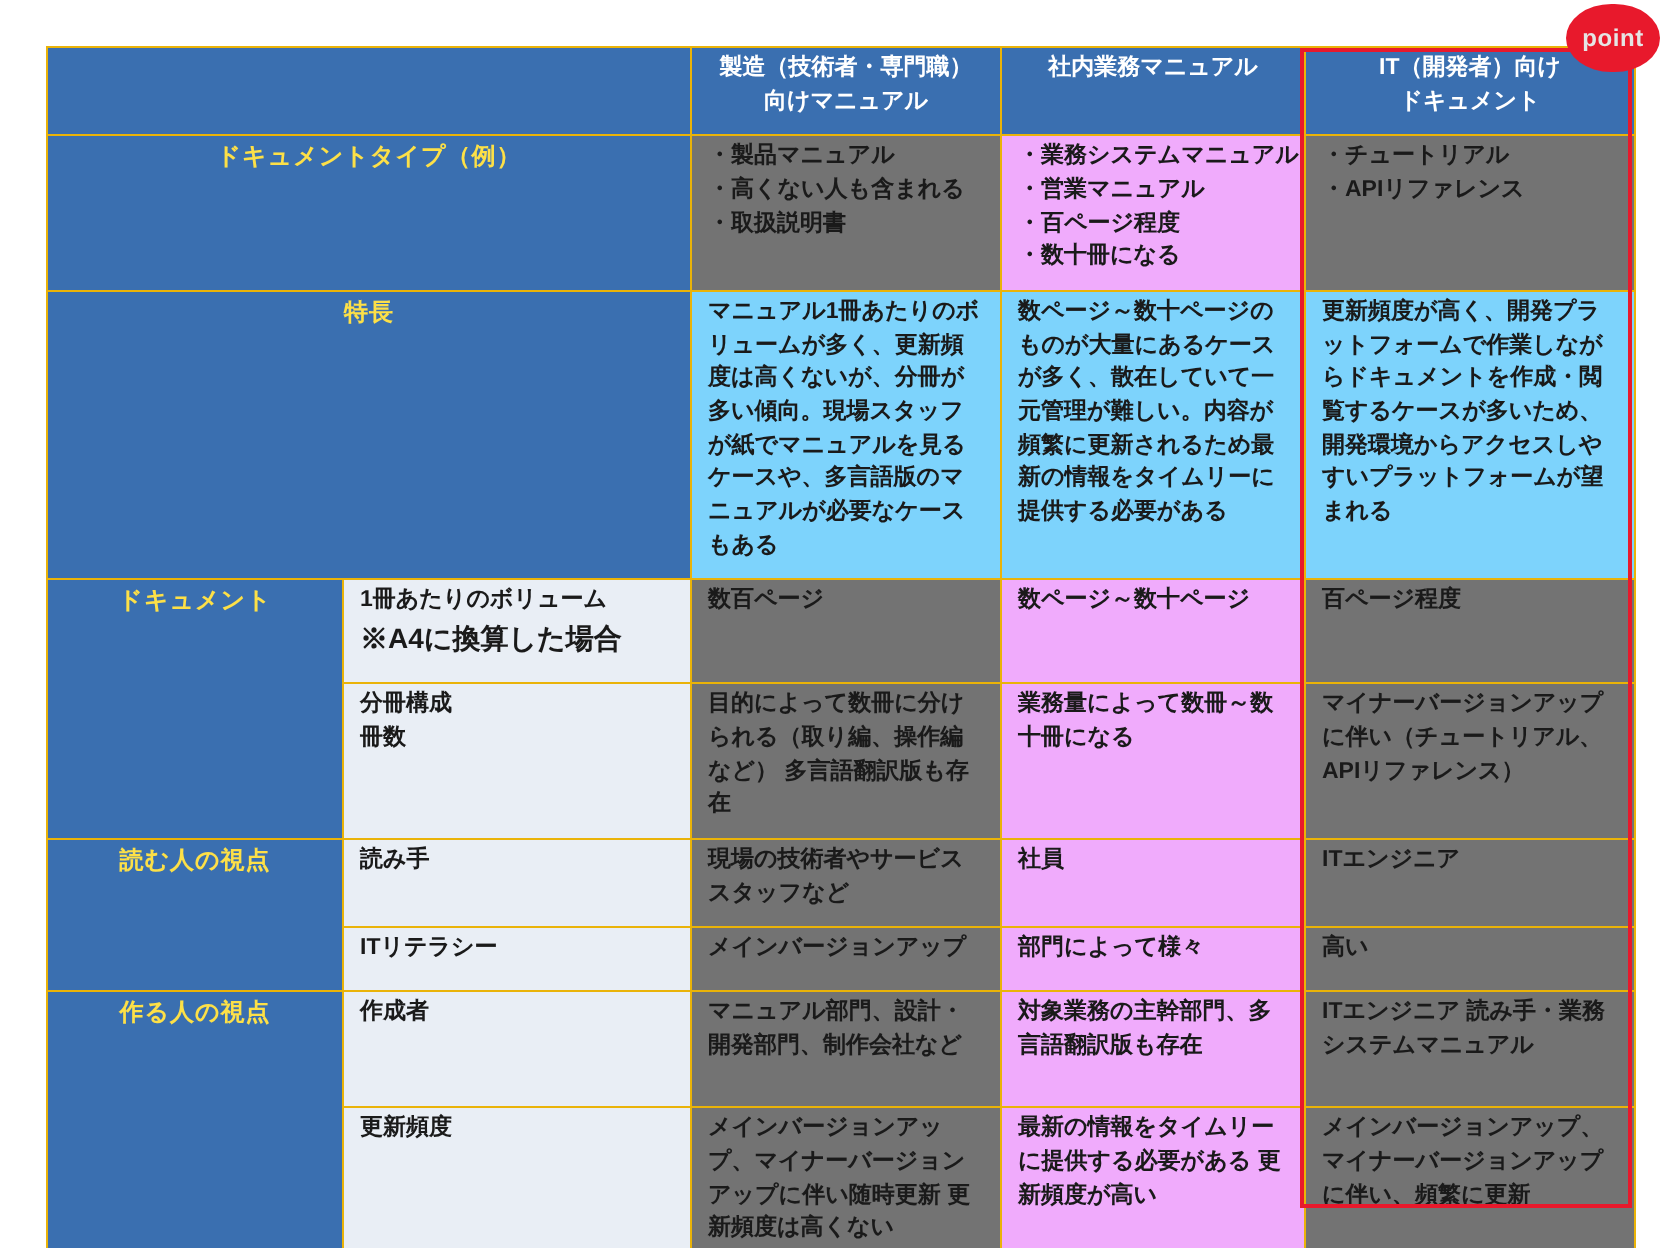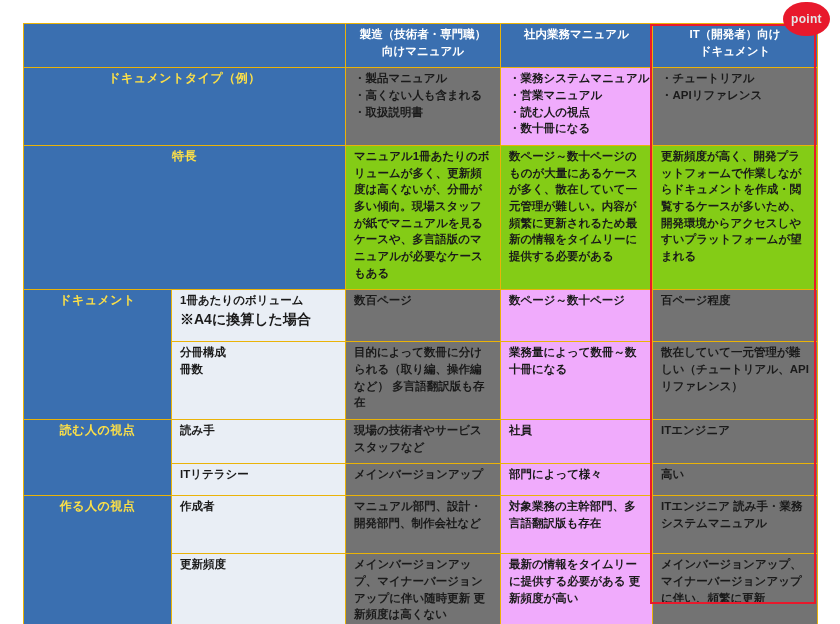--- a/index.html
+++ b/index.html
@@ -76,21 +76,21 @@
   }
   
   .cell {
     background: #737373;
   }
   .cell.alt {
     background: #f0abfc;
     margin-top: 40px;
   }
   .cell.feat {
-    background: #84cc16;
+    background: #7dd3fc;
   }
   .list-item { display: block; white-space: nowrap; }
   
   #redbox {
     position: absolute;
     left: 650px;
     top: 24px;
     width: 166px;
     height: 580px;
     border: 2.5px solid #e8192c;
@@ -149,21 +149,21 @@
       <tr style="height:64px">
         <td class="rowlabel" colspan="2">ドキュメントタイプ（例）</td>
         <td class="cell">
           <span class="list-item">・製品マニュアル</span>
           <span class="list-item">・高くない人も含まれる</span>
           <span class="list-item">・取扱説明書</span>
         </td>
         <td class="cell alt">
           <span class="list-item">・業務システムマニュアル</span>
           <span class="list-item">・営業マニュアル</span>
-          <span class="list-item">・読む人の視点</span>
+          <span class="list-item">・百ページ程度</span>
           <span class="list-item">・数十冊になる</span>
         </td>
         <td class="cell">
           <span class="list-item">・チュートリアル</span>
           <span class="list-item">・APIリファレンス</span>
         </td>
       </tr>
 
       <tr style="height:110px">
         <td class="rowlabel" colspan="2">特長</td>
@@ -186,21 +186,21 @@
       <tr style="height:58px">
         <td class="sublabel">
           <span>分冊構成</span><br>
           <span>冊数</span>
         </td>
         <td class="cell">
           <span>目的によって数冊に分けられる（取り編、操作編など）</span>
           <span>多言語翻訳版も存在</span>
         </td>
         <td class="cell alt">業務量によって数冊～数十冊になる</td>
-        <td class="cell">散在していて一元管理が難しい（チュートリアル、APIリファレンス）</td>
+        <td class="cell">マイナーバージョンアップに伴い（チュートリアル、APIリファレンス）</td>
       </tr>
 
       <tr style="height:44px">
         <td class="rowlabel" rowspan="2">読む人の視点</td>
         <td class="sublabel">読み手</td>
         <td class="cell">現場の技術者やサービススタッフなど</td>
         <td class="cell alt">社員</td>
         <td class="cell">ITエンジニア</td>
       </tr>
 

